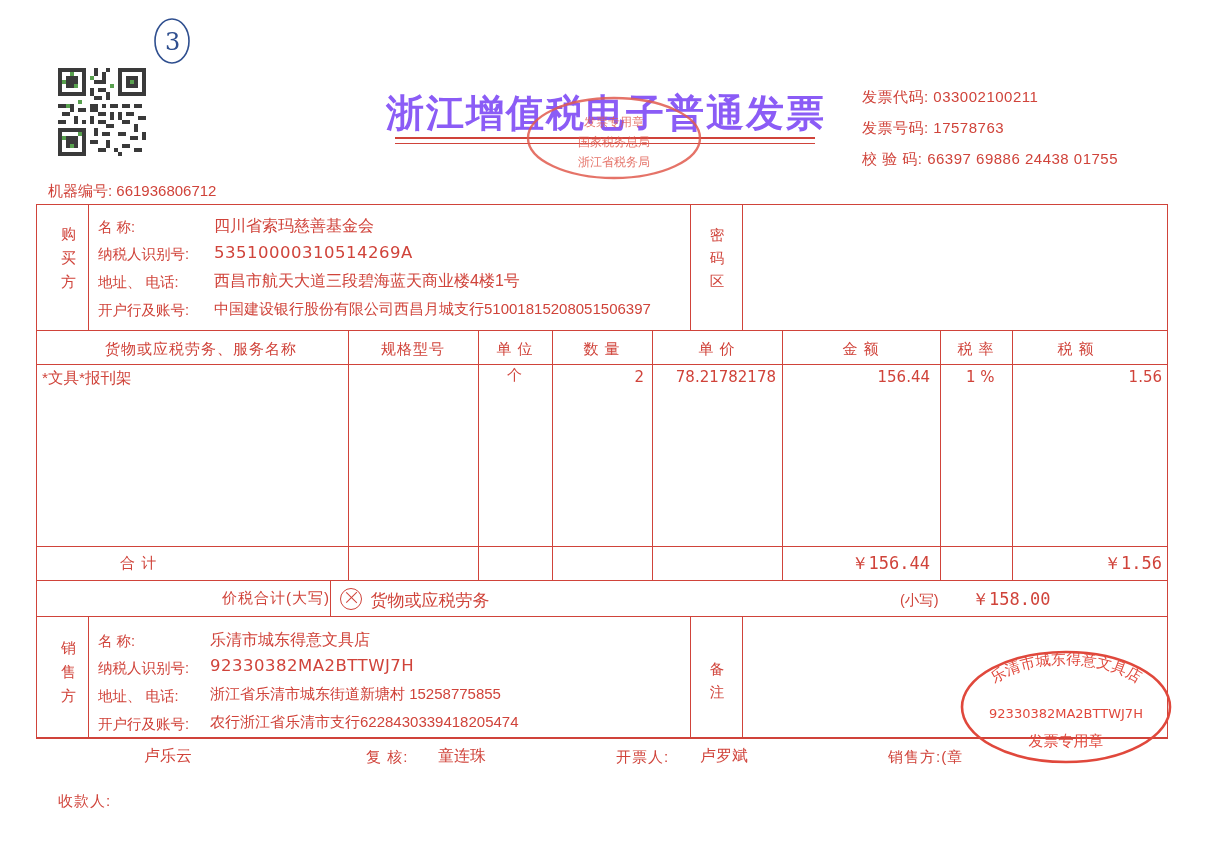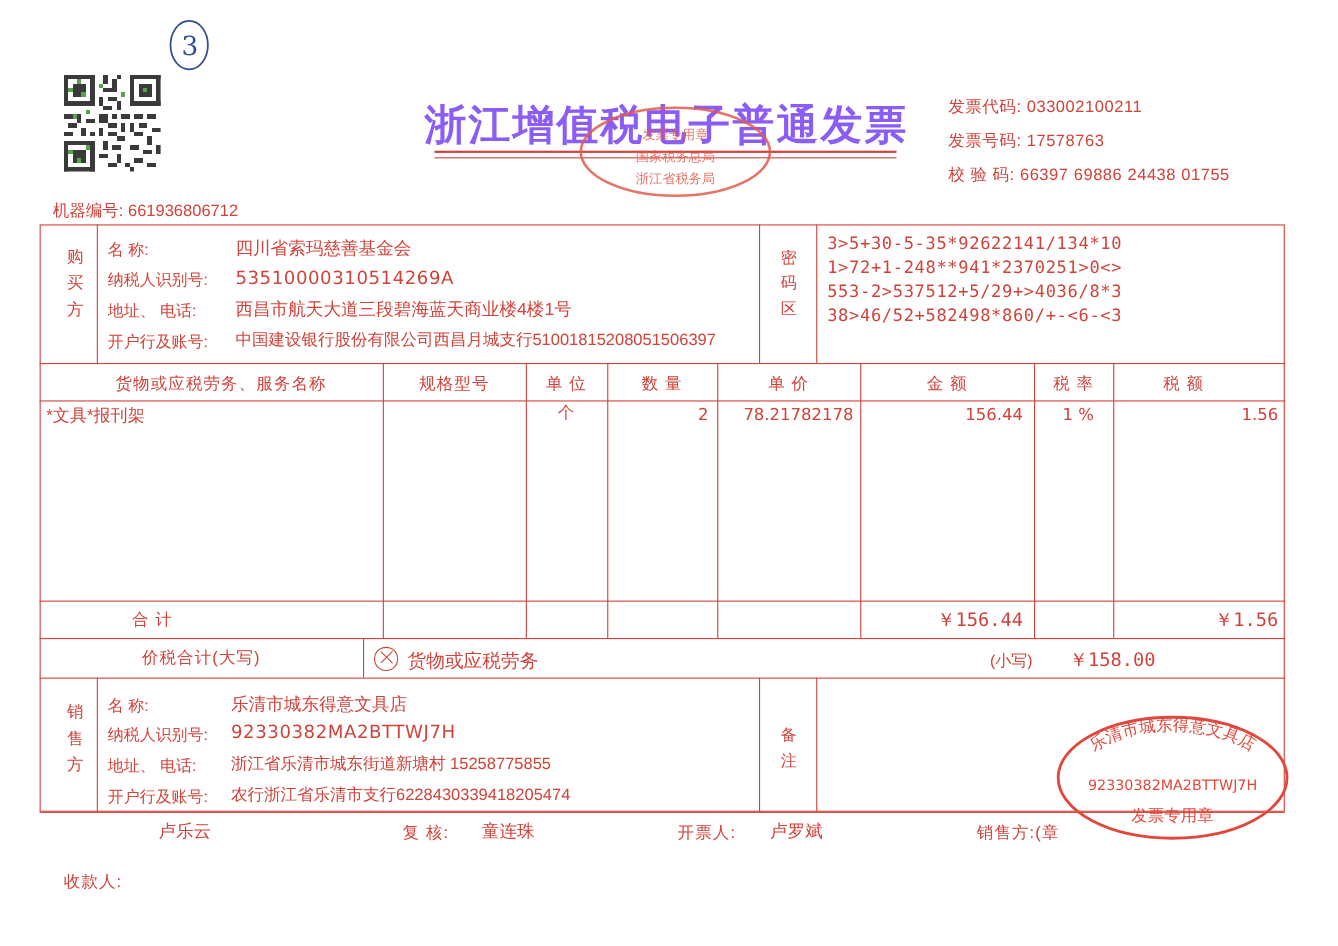--- a/index.html
+++ b/index.html
@@ -338,26 +338,20 @@
   <div class="abs field-value-cn" style="left:214px; top:271px;">西昌市航天大道三段碧海蓝天商业楼4楼1号</div>
 
   <div class="abs field-label" style="left:98px; top:301px;">开户行及账号:</div>
   <div class="abs field-value-cn" style="left:214px; top:300px; font-size:15px;text-align:center;">中国建设银行股份有限公司西昌月城支行51001815208051506397</div>
 
   <div class="abs cipher-label" style="left:700px; top:224px; width:34px;">
     <div>密</div>
       <div>码</div>
       <div>区</div>
   </div>
-  <div class="abs" style="left:752px; top:212px;">
-    <div class="cipher-line" style="margin-bottom:4px;">3&gt;5+30-5-35*92622141/134*10</div>
-    <div class="cipher-line" style="margin-bottom:4px;">1&gt;72+1-248**941*2370251&gt;0&lt;&gt;</div>
-    <div class="cipher-line" style="margin-bottom:4px;">553-2&gt;537512+5/29+&gt;4036/8*3</div>
-    <div class="cipher-line">38&gt;46/52+582498*860/+-&lt;6-&lt;3</div>
-  </div>
 
   <div class="abs vline" style="left:348px; top:330px; height:250px;"></div>
   <div class="abs vline" style="left:478px; top:330px; height:250px;"></div>
   <div class="abs vline" style="left:552px; top:330px; height:250px;"></div>
   <div class="abs vline" style="left:652px; top:330px; height:250px;"></div>
   <div class="abs vline" style="left:782px; top:330px; height:250px;"></div>
   <div class="abs vline" style="left:940px; top:330px; height:250px;"></div>
   <div class="abs vline" style="left:1012px; top:330px; height:250px;"></div>
 
   <div class="abs col-head" style="left:60px; top:340px; width:282px;">货物或应税劳务、服务名称</div>
@@ -375,21 +369,21 @@
   <div class="abs cell-text r" style="left:652px; top:368px; width:124px;">78.21782178</div>
   <div class="abs cell-text r" style="left:782px; top:368px; width:148px;">156.44</div>
   <div class="abs cell-text" style="left:966px; top:368px;">1 %</div>
   <div class="abs cell-text r" style="left:1012px; top:368px; width:150px;">1.56</div>
 
   <div class="abs col-head" style="left:120px; top:554px;">合    计</div>
   <div class="abs total-amt r" style="left:782px; top:552px; width:148px;">￥156.44</div>
   <div class="abs total-amt r" style="left:1012px; top:552px; width:150px;">￥1.56</div>
 
   <div class="abs vline" style="left:330px; top:580px; height:36px;"></div>
-  <div class="abs col-head" style="left:36px; top:589px; width:294px;">价税合计(大写)</div>
+  <div class="abs col-head" style="left:36px; top:589px; width:294px;text-align:right;">价税合计(大写)</div>
   <div class="abs" style="left:340px; top:588px;">
     <span id="cross-circle"></span>
     <span class="cell-cn" style="font-size:17px; margin-left:4px;">货物或应税劳务</span>
   </div>
   <div class="abs cell-cn" style="left:900px; top:591px; font-size:14.5px;">(小写)</div>
   <div class="abs total-amt" style="left:972px; top:588px;">￥158.00</div>
 
   <div class="abs vline" style="left:88px; top:616px; height:122px;"></div>
   <div class="abs vline" style="left:690px; top:616px; height:122px;"></div>
   <div class="abs vline" style="left:742px; top:616px; height:122px;"></div>

